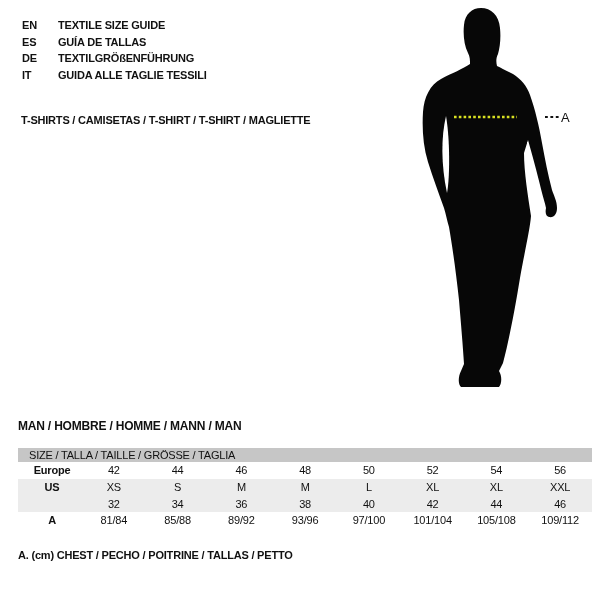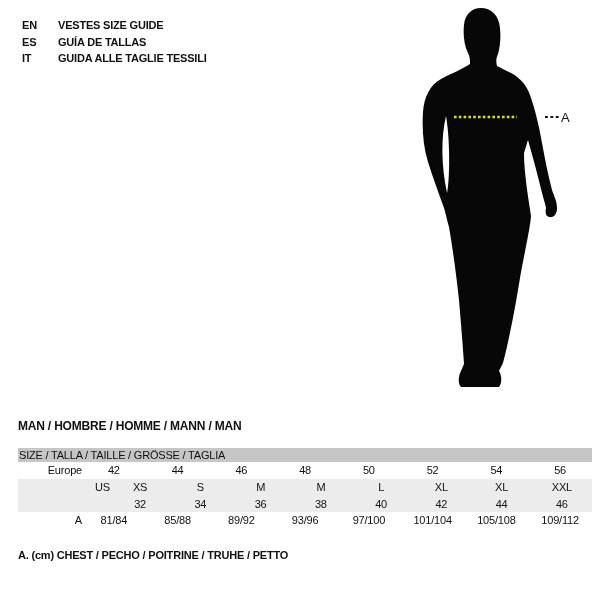--- a/index.html
+++ b/index.html
@@ -13,49 +13,54 @@
   .lang-row{display:grid;grid-template-columns:36px auto;line-height:16.7px;white-space:nowrap;}
   
   .categories{position:absolute;top:112px;left:21px;font-size:11px;font-weight:bold;line-height:16.3px;white-space:nowrap;}
   
   .silhouette{position:absolute;left:415px;top:5px;width:150px;height:385px;}
   .measure-label{position:absolute;left:561px;top:110px;font-size:13px;font-weight:normal;letter-spacing:0;}
   
   .section-title{position:absolute;top:419px;left:18px;font-size:12px;font-weight:bold;white-space:nowrap;}
   
   .size-table{position:absolute;top:448px;left:18px;width:574px;font-size:11px;}
-  .t-header{height:14px;line-height:14px;padding-left:1px;white-space:nowrap;}
+  .t-header{height:14px;line-height:14px;padding-left:11px;white-space:nowrap;}
   .t-row{display:grid;grid-template-columns:64px repeat(8,1fr);height:17px;line-height:17px;}
-  .t-row.us-line{height:16.5px;line-height:16.5px;padding-left:28px;}
-  .t-label{padding-left:4px;text-align:right;}
+  .t-row.us-line{height:16.5px;line-height:16.5px;}
+  .t-label{padding-left:4px;text-align:center;font-weight:bold;}
   .cell{text-align:center;}
   
   .footnote{position:absolute;top:549px;left:18px;font-size:11px;font-weight:bold;white-space:nowrap;}
 </style>
 </head>
 <body>
 
 <div class="canvas">
 
   <div class="lang-list">
     <div class="lang-row">
       <span>EN</span>
-      <span>VESTES SIZE GUIDE</span>
+      <span>TEXTILE SIZE GUIDE</span>
     </div>
     <div class="lang-row">
       <span>ES</span>
       <span>GUÍA DE TALLAS</span>
+    </div>
+    <div class="lang-row">
+      <span>DE</span>
+      <span>TEXTILGRÖßENFÜHRUNG</span>
     </div>
     <div class="lang-row">
       <span>IT</span>
       <span>GUIDA ALLE TAGLIE TESSILI</span>
     </div>
   </div>
 
   <div class="categories">
+    <div>T-SHIRTS / CAMISETAS / T-SHIRT / T-SHIRT / MAGLIETTE</div>
   </div>
 
   <svg class="silhouette" viewBox="415 5 150 385" xmlns="http://www.w3.org/2000/svg" aria-hidden="true">
     <path fill="#070707" d="
       M 481 8
       C 472 8 465 14 464 25
       C 463 34 464 45 468 53
       C 470 57 470 60 470 64
       C 463 69 452 73 441 79
       C 430 85 424 97 423 112
@@ -140,15 +145,15 @@
       <span class="cell">85/88</span>
       <span class="cell">89/92</span>
       <span class="cell">93/96</span>
       <span class="cell">97/100</span>
       <span class="cell">101/104</span>
       <span class="cell">105/108</span>
       <span class="cell">109/112</span>
     </div>
   </div>
 
-  <div class="footnote">A. (cm) CHEST / PECHO / POITRINE / TRUHE / PETTO</div>
+  <div class="footnote">A. (cm) CHEST / PECHO / POITRINE / TALLAS / PETTO</div>
 
 </div>
 
 </body></html>

